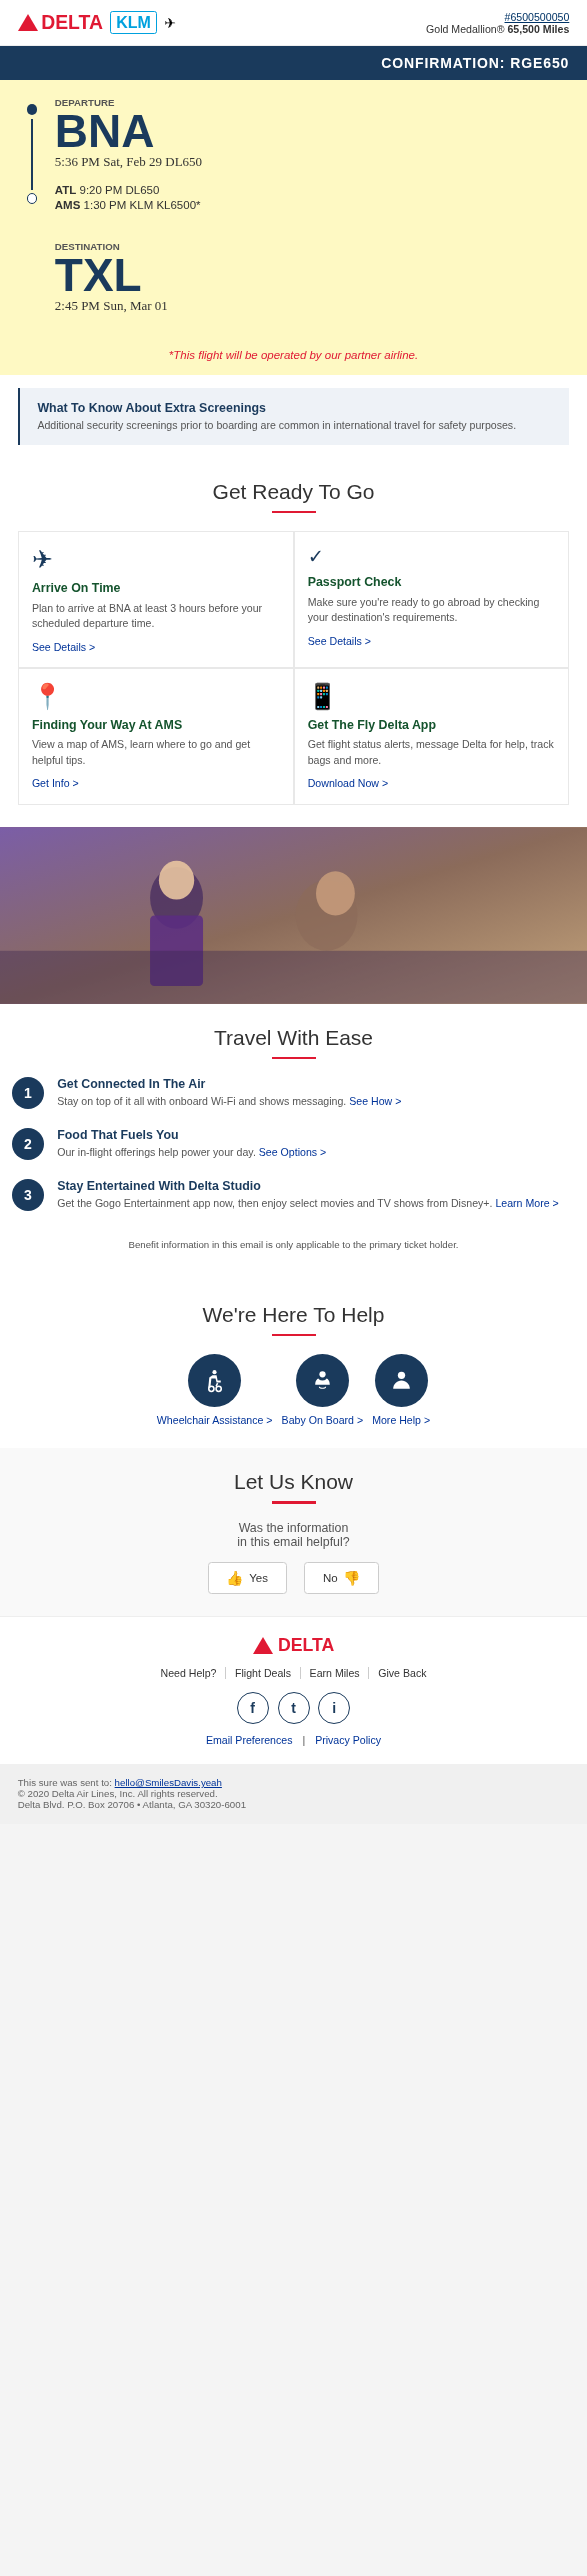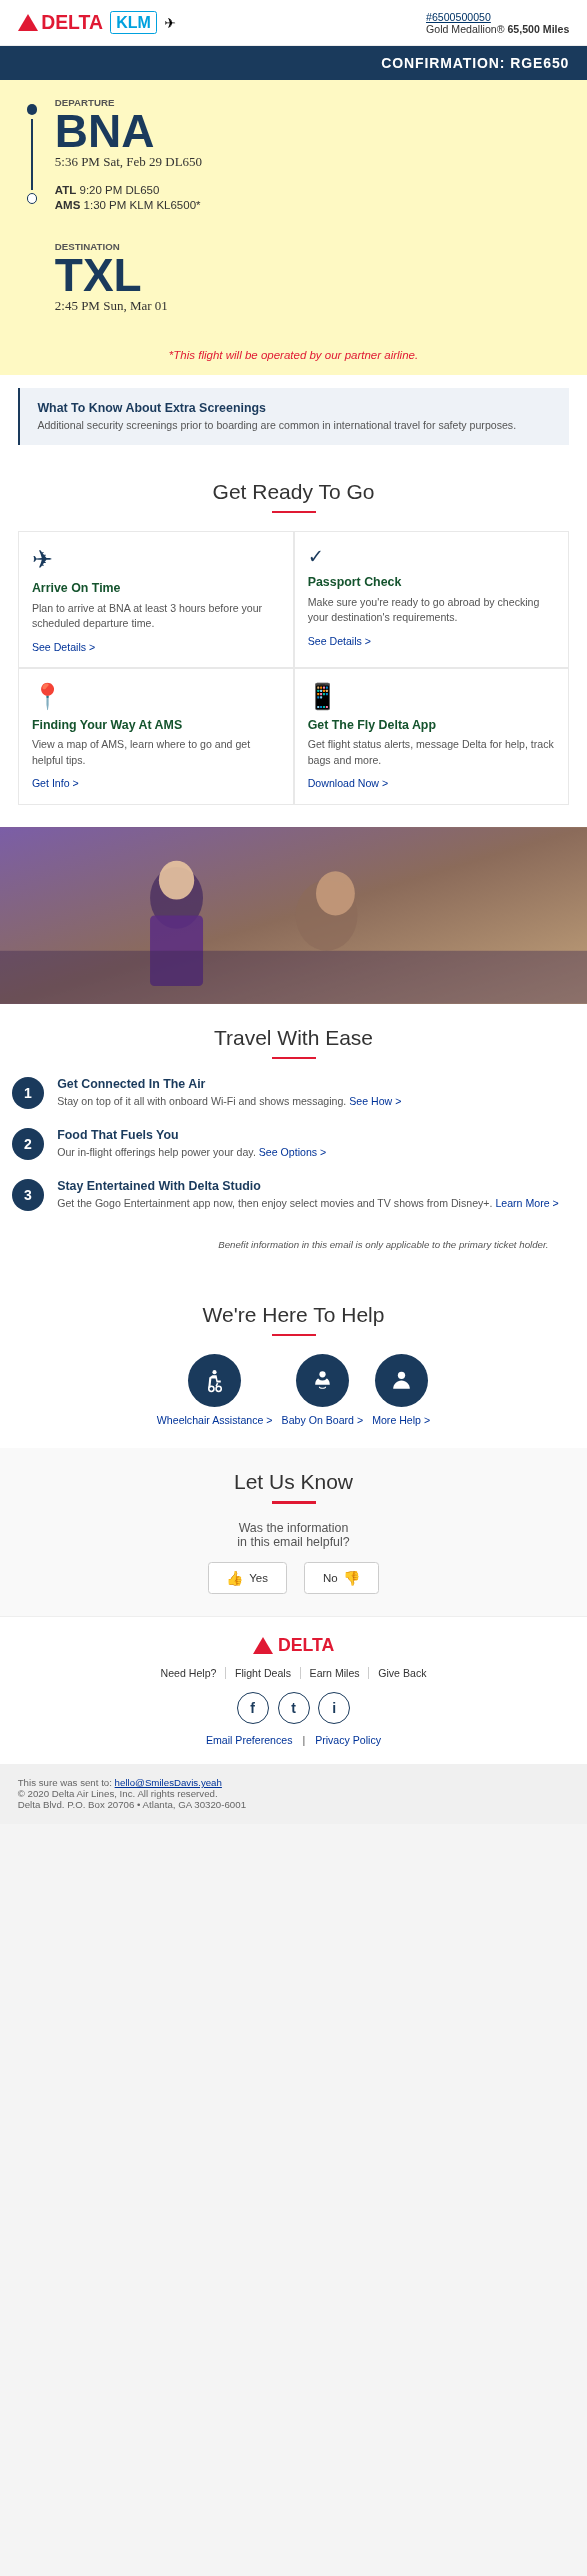--- a/index.html
+++ b/index.html
@@ -7,21 +7,21 @@
     
     .email-container { background: #ffffff; max-width: 587px; margin: 0 auto; }
     
     
     .header { background: #fff; padding: 10.6px 17.7px; display: flex; justify-content: space-between; align-items: center; border-bottom: 0.9px solid #eee; }
     .header-logos { display: flex; align-items: center; gap: 7px; }
     .delta-logo { color: #e01933; font-weight: bold; font-size: 19.4px; display: flex; align-items: center; gap: 3.5px; }
     .delta-triangle { width: 0; height: 0; border-left: 10.6px solid transparent; border-right: 10.6px solid transparent; border-bottom: 17.7px solid #e01933; display: inline-block; }
     .klm-logo { color: #00a1de; font-weight: bold; font-size: 16px; border: 1.8px solid #00a1de; padding: 1.8px 5.3px; border-radius: 2.6px; }
     .partner-icon { font-size: 14px; }
-    .account-info { font-size: 10.6px; }
+    .account-info { text-align: right; font-size: 10.6px; }
     .account-info a { color: #003366; text-decoration: underline; display: block; }
     .account-info .tier { color: #333; }
     .account-info .miles { color: #333; font-weight: bold; }
     
     
     .confirmation-bar { background: #1a3a5c; color: white; text-align: right; padding: 8.8px 17.7px; font-size: 14px; font-weight: bold; letter-spacing: 0.9px; }
     
     
     .itinerary { background: #fef9c3; padding: 17.7px 26.5px 8.8px 26.5px; }
     .flight-route { display: flex; align-items: flex-start; gap: 17.7px; margin-bottom: 13.2px; }
@@ -59,21 +59,21 @@
     
     .banner-image { width: 100%; height: 177px; background: linear-gradient(135deg, #8b5e83 0%, #6b4c7a 30%, #9b7b6e 60%, #c9a882 100%); position: relative; overflow: hidden; display: flex; align-items: center; justify-content: center; }
     
     
     .travel-ease { padding: 22px 12px; }
     .ease-item { display: flex; align-items: flex-start; gap: 13.2px; margin-bottom: 17.7px; }
     .ease-number { width: 32px; height: 32px; background: #1a3a5c; color: white; border-radius: 50%; display: flex; align-items: center; justify-content: center; font-weight: bold; font-size: 14px; flex-shrink: 0; }
     .ease-content h4 { font-size: 12.4px; font-weight: bold; color: #1a3a5c; margin-bottom: 3.5px; }
     .ease-content p { font-size: 10.6px; color: #555; line-height: 1.5; }
     .ease-content a { color: #003399; text-decoration: none; font-size: 10.6px; }
-    .disclaimer { font-size: 9.7px; color: #555; padding: 8.8px 26.5px; text-align: right; font-style: italic; }
+    .disclaimer { font-size: 9.7px; color: #555; padding: 8.8px 26.5px; text-align: center; }
     
     
     .help-section { padding: 22px 17.7px; text-align: center; }
     .help-icons { display: flex; justify-content: center; gap: 9px; margin-top: 17.7px; }
     .help-item { text-align: center; cursor: pointer; }
     .help-icon-circle { width: 53px; height: 53px; background: #1a3a5c; border-radius: 50%; display: flex; align-items: center; justify-content: center; margin: 0 auto 7px; font-size: 21px; color: white; }
     .help-item p { font-size: 10.6px; color: #003399; }
     
     
     .feedback-section { padding: 22px 17.7px; background: #f9f9f9; }

